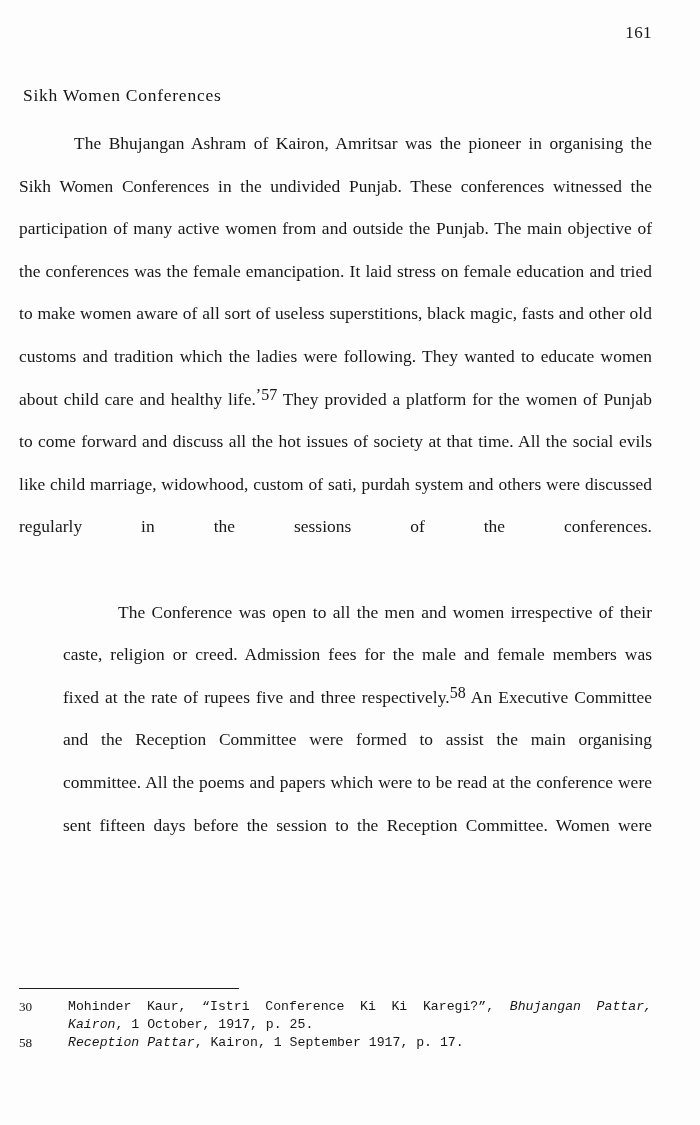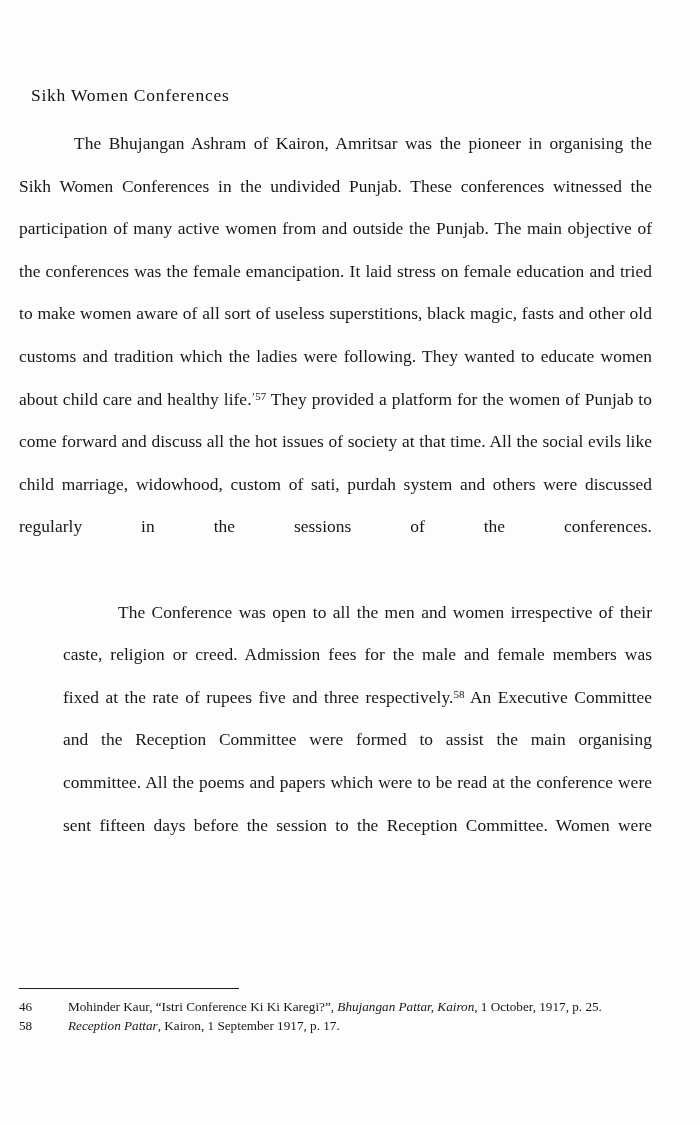--- a/index.html
+++ b/index.html
@@ -42,21 +42,21 @@
     position: absolute;
     top: 82px;
     left: 19px;
     width: 633px;
   }
 
   .section-heading {
     font-size: 17.5px;
     line-height: 26px;
     letter-spacing: 0.75px;
-    margin: 0 0 14px 12px;
+    margin: 0 0 14px 4px;
     font-weight: normal;
     color: #141417;
     white-space: nowrap;
   }
 
   p.para {
     margin: 0;
     font-size: 17.4px;
     line-height: 42.6px;
     text-align: justify;
@@ -74,21 +74,21 @@
   }
 
   
   p.para::after {
     content: "";
     display: inline-block;
     width: 100%;
   }
 
   sup.fn {
-    font-size: 11px;
+    font-size: 16px;
     vertical-align: 5px;
     line-height: 0;
     letter-spacing: 0;
   }
 
   
   .footnotes {
     position: absolute;
     left: 19px;
     top: 988px;
@@ -118,46 +118,47 @@
   .fn-num {
     position: absolute;
     left: 0;
     top: 0;
     width: 40px;
     text-align: left;
     font-size: 13.2px;
     line-height: 17.6px;
   }
 
-  .fn-text { display: block; }
+  .fn-text { display: block; font-family: Liberation Mono, monospace; }
   .fn-text i, .fn-item i { font-style: italic; }
 
   
   .fn-item.single .fn-text { text-align: left; }
 </style>
 </head>
 <body>
 
 <div class="page">
 
+  <div class="folio">161</div>
 
   <div class="column">
 
     <h2 class="section-heading">Sikh Women Conferences</h2>
 
     <p class="para indent" id="para-1">The Bhujangan Ashram of Kairon, Amritsar was the pioneer in organising the Sikh Women Conferences in the undivided Punjab.  These conferences witnessed the participation of many active women from and outside the Punjab.  The main objective of the conferences was the female emancipation.  It laid stress on female education and tried to make women aware of all sort of useless superstitions, black magic, fasts and other old customs and tradition which the ladies were following. They wanted to educate women about child care and healthy life.<sup class="fn">’57</sup> They provided a platform for the women of Punjab to come forward and discuss all the hot issues of society at that time.  All the social evils like child marriage, widowhood, custom of sati, purdah system and others were discussed regularly in the sessions of the conferences.</p>
     <p class="para indent" id="para-2">The Conference was open to all the men and women irrespective of their caste, religion or creed.  Admission fees for the male and female members was fixed at the rate of rupees five and three respectively.<sup class="fn">58</sup>  An Executive Committee and the Reception Committee were formed to assist the main organising committee.  All  the poems and papers which were to be read at the conference were sent fifteen days before the session to the Reception Committee.  Women were</p>
 
   </div>
 
   <div class="footnotes">
     <hr class="fn-rule">
 
     <div class="fn-item" id="fn-0">
-      <span class="fn-num">46</span>
+      <span class="fn-num">30</span>
       <span class="fn-text">Mohinder Kaur, “Istri Conference Ki Ki Karegi?”, <i>Bhujangan Pattar, Kairon</i>, 1 October, 1917, p. 25.</span>
     </div>
 
     <div class="fn-item single" id="fn-1">
       <span class="fn-num">58</span>
       <span class="fn-text"><i>Reception Pattar</i>, Kairon, 1 September 1917, p. 17.</span>
     </div>
   </div>
 
 </div>

